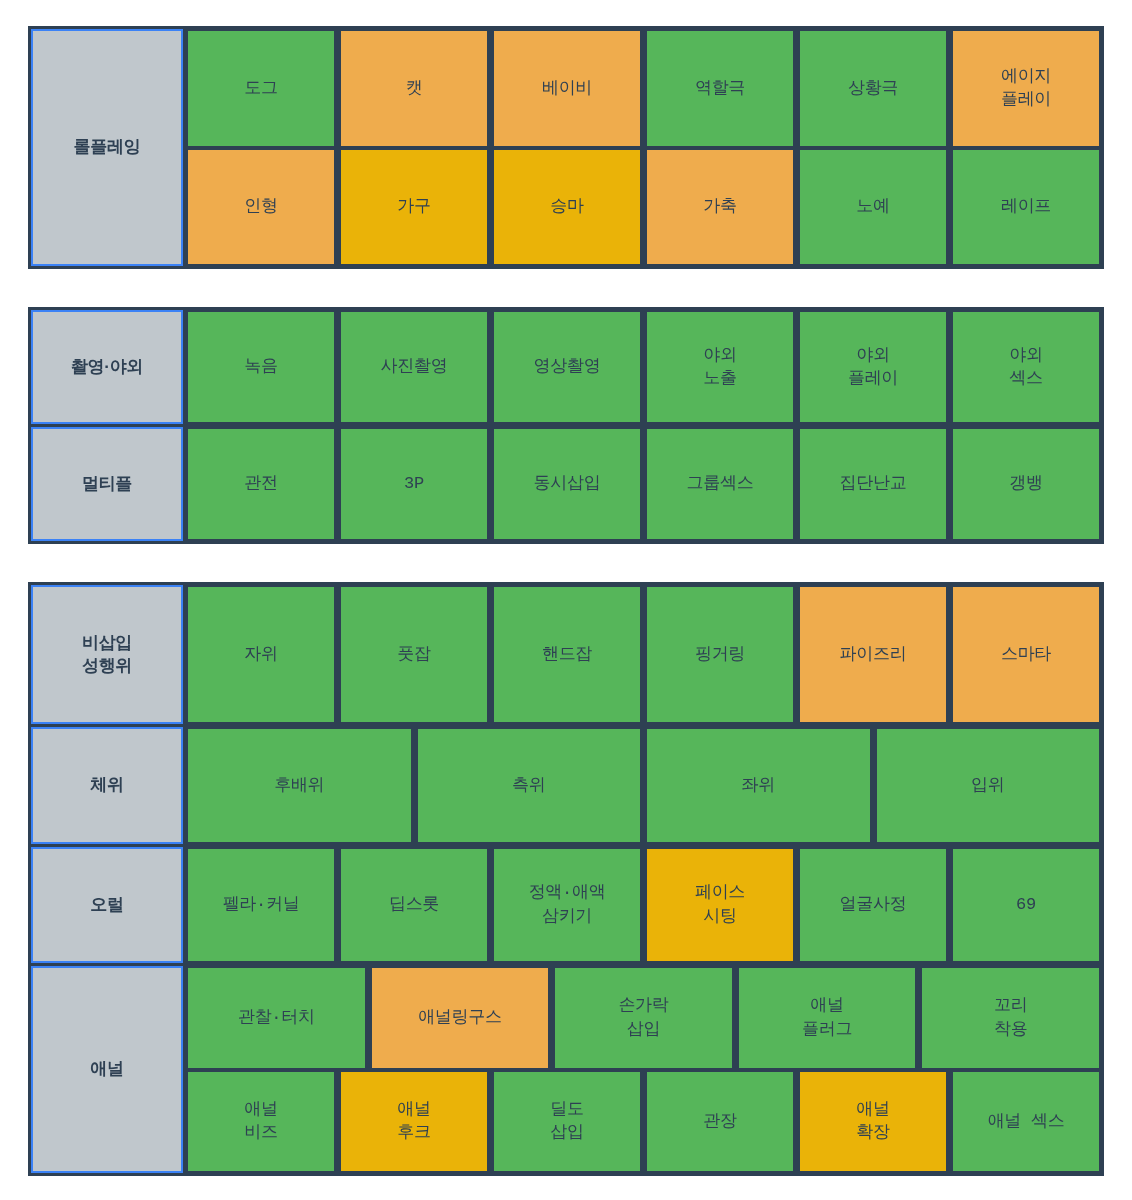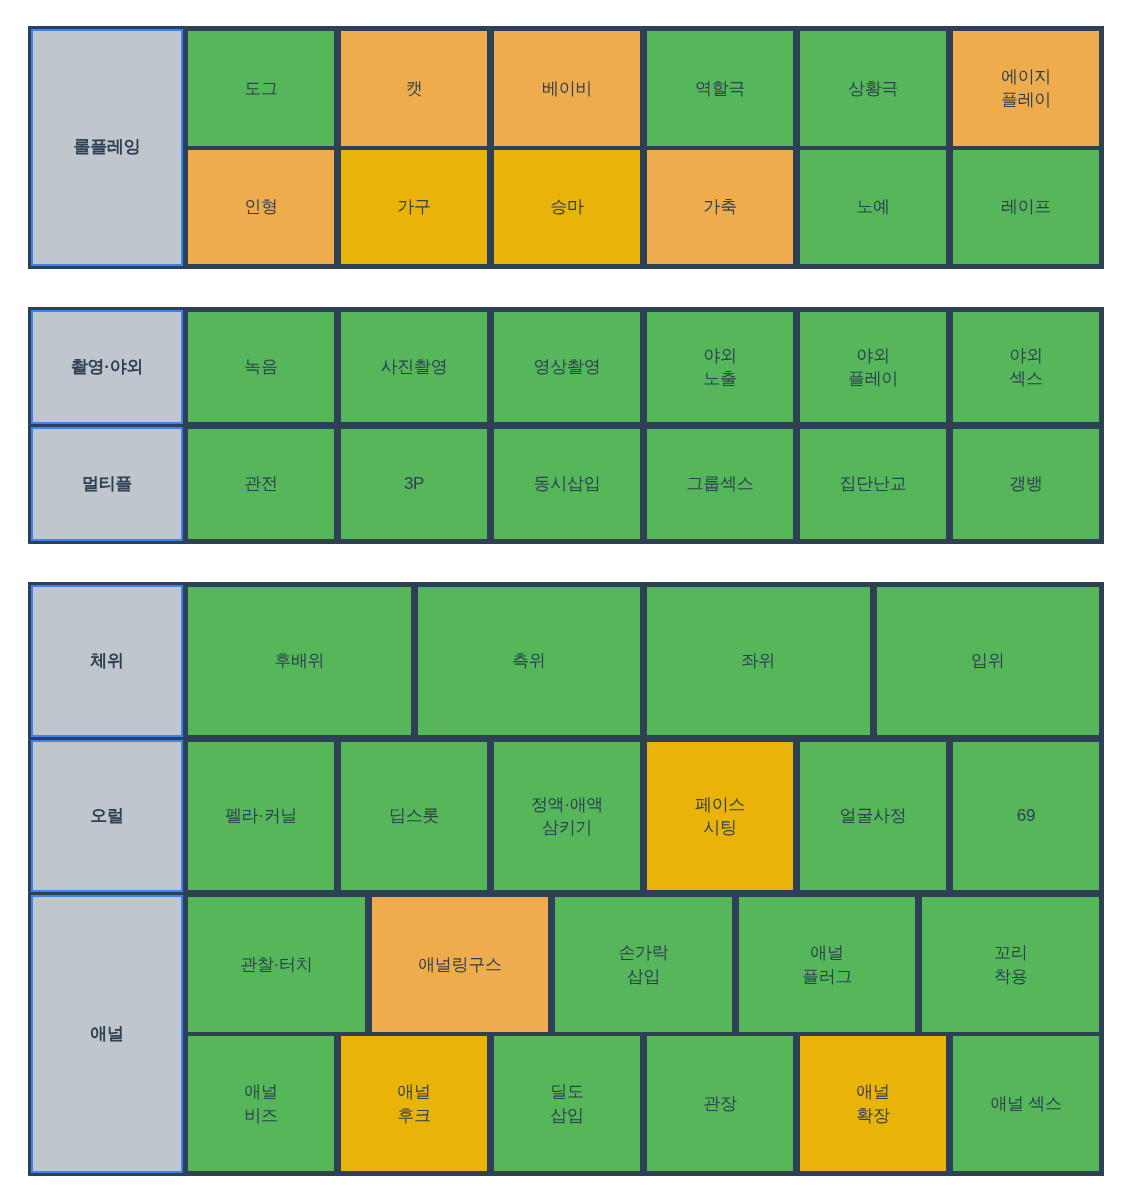--- a/index.html
+++ b/index.html
@@ -62,20 +62,21 @@
     color: #2e4053;
     white-space: pre-line;
   }
 
   .rows {
     flex: 1 1 auto;
     display: flex;
     flex-direction: column;
     gap: 0;
     min-width: 0;
+    font-family: Liberation Mono, monospace;
   }
 
   .row {
     flex: 1 1 0;
     display: flex;
     flex-direction: row;
     gap: 3px;
     min-height: 0;
   }
 
@@ -159,20 +160,34 @@
           <div class="cell green">집단난교</div>
           <div class="cell green">갱뱅</div>
         </div>
       </div>
     </div>
   </div>
 
   <div class="gap-lg"></div>
 
   <div class="block" style="flex: 1 1 auto;">
+    <div class="group">
+      <div class="label-cell">비삽입
+성행위</div>
+      <div class="rows">
+        <div class="row">
+          <div class="cell green">자위</div>
+          <div class="cell green">풋잡</div>
+          <div class="cell green">핸드잡</div>
+          <div class="cell green">핑거링</div>
+          <div class="cell orange">파이즈리</div>
+          <div class="cell orange">스마타</div>
+        </div>
+      </div>
+    </div>
 
     <div class="group">
       <div class="label-cell">체위</div>
       <div class="rows">
         <div class="row">
           <div class="cell green">후배위</div>
           <div class="cell green">측위</div>
           <div class="cell green">좌위</div>
           <div class="cell green">입위</div>
         </div>

